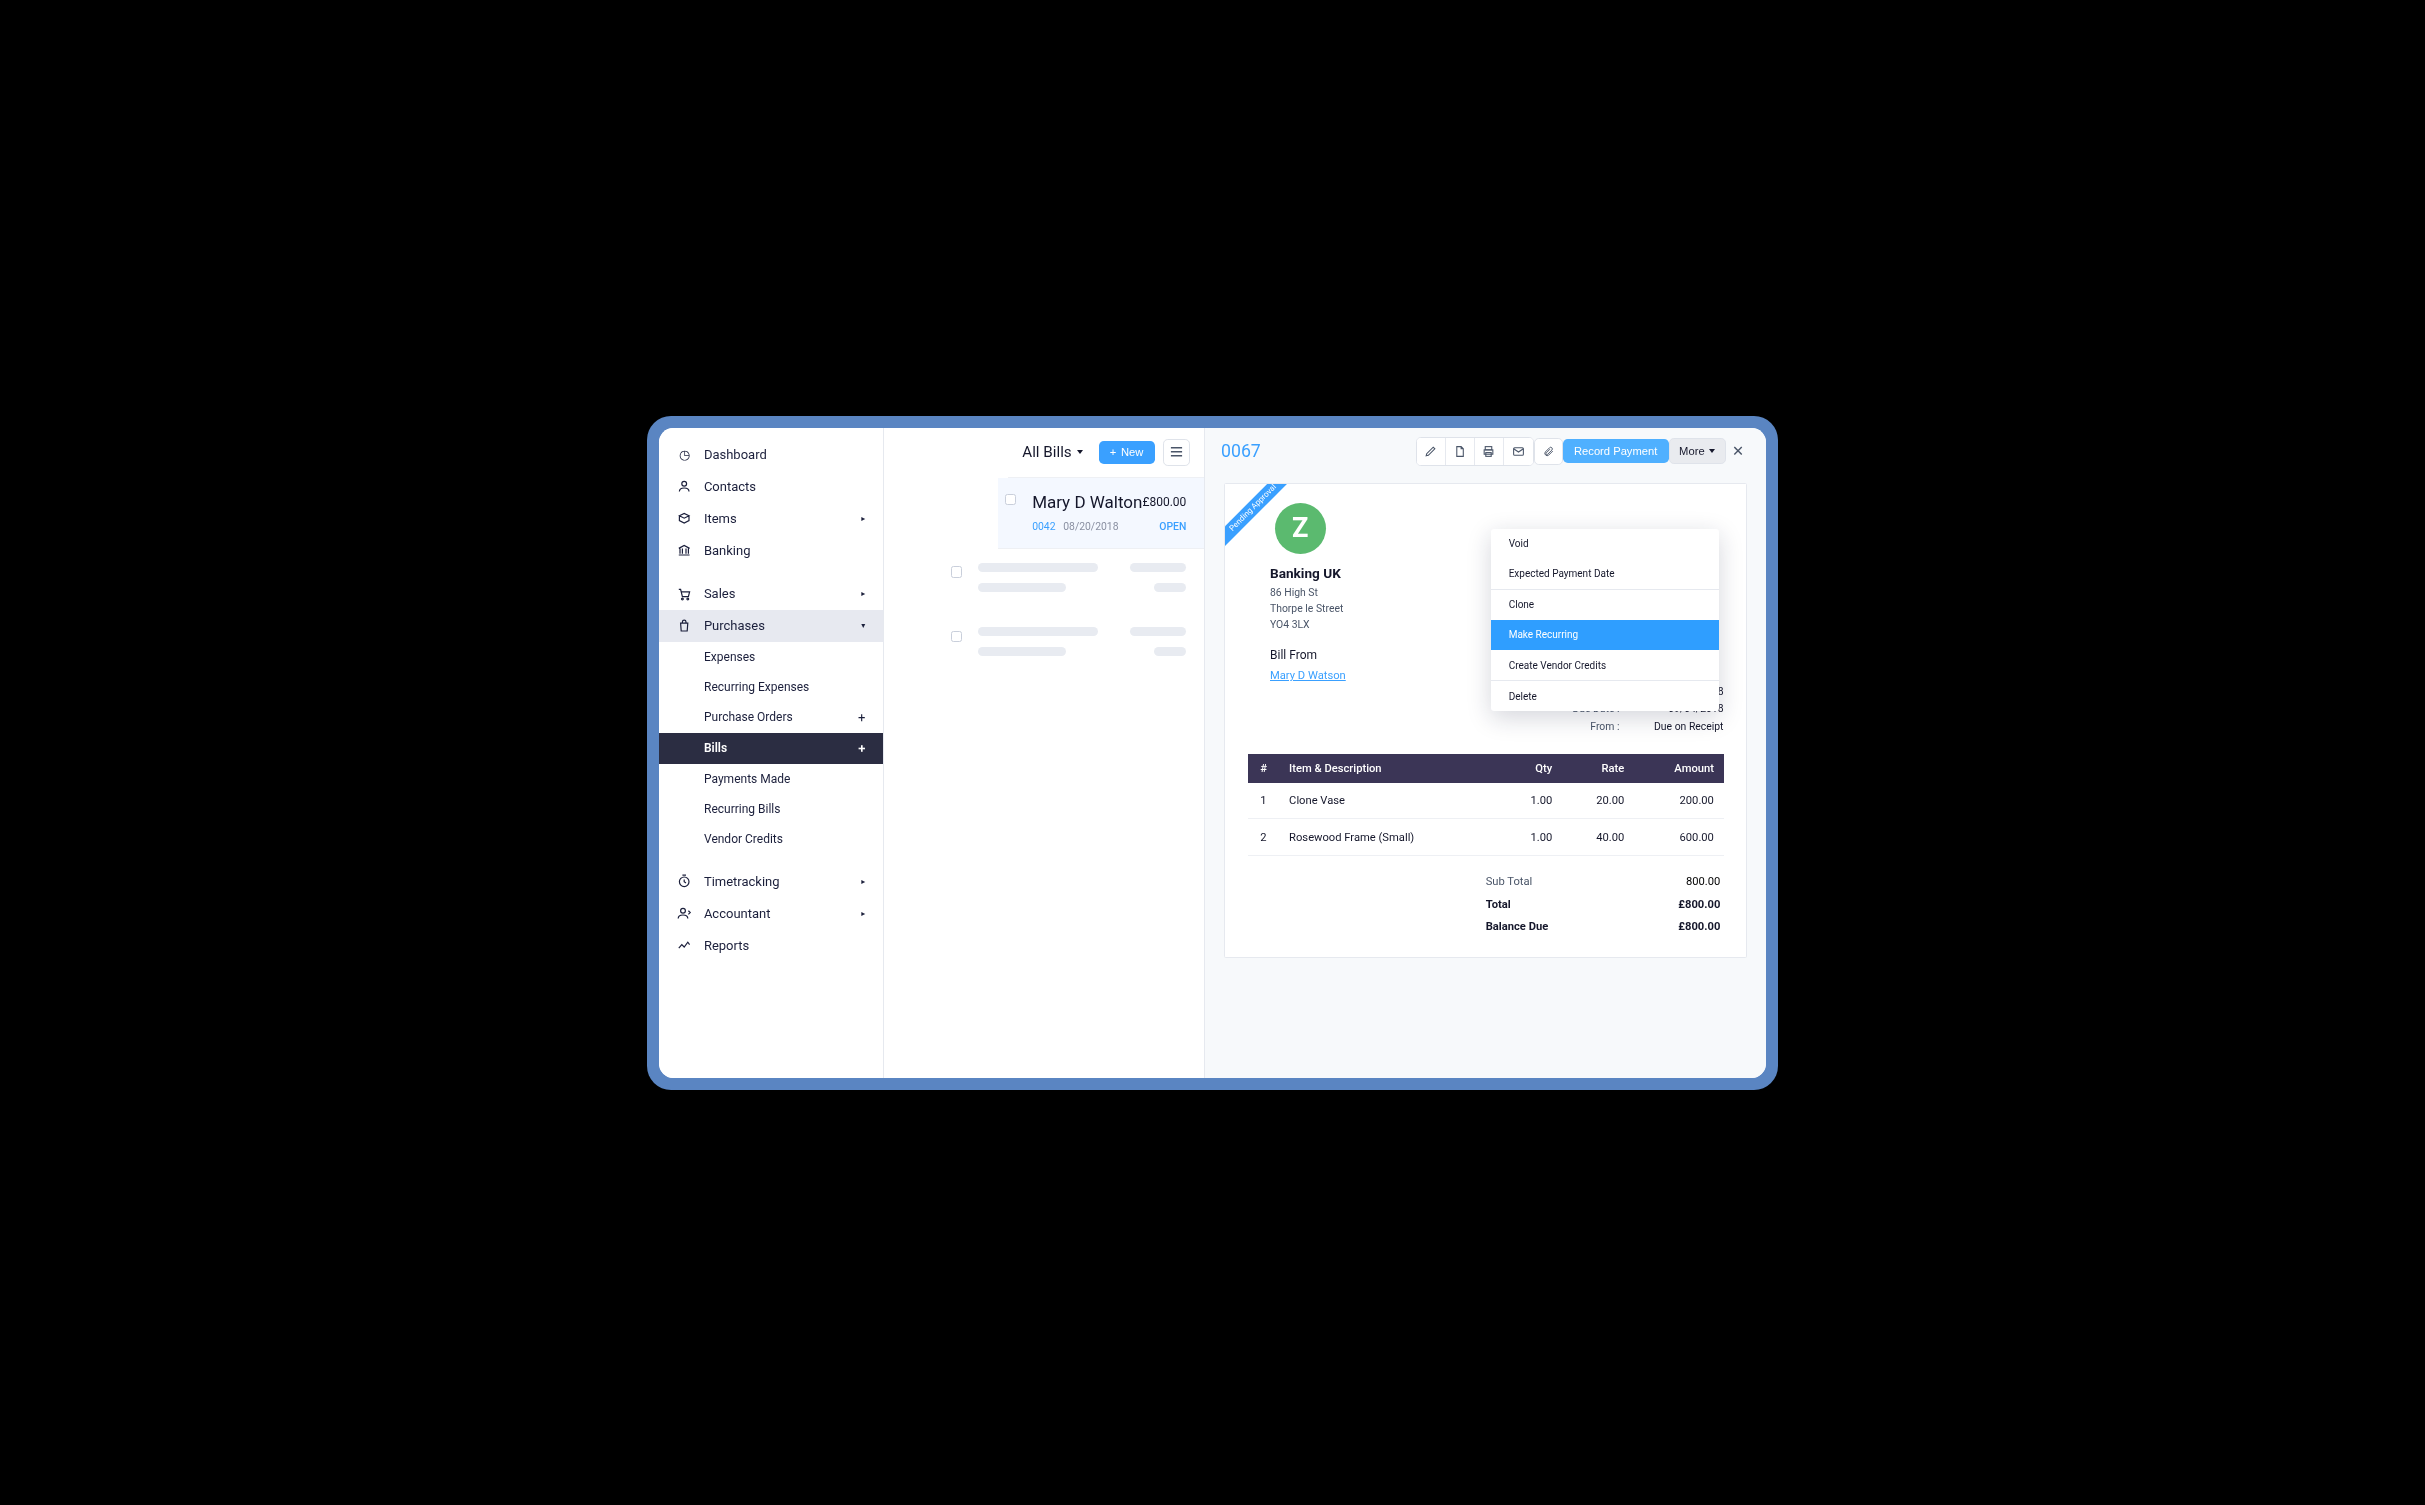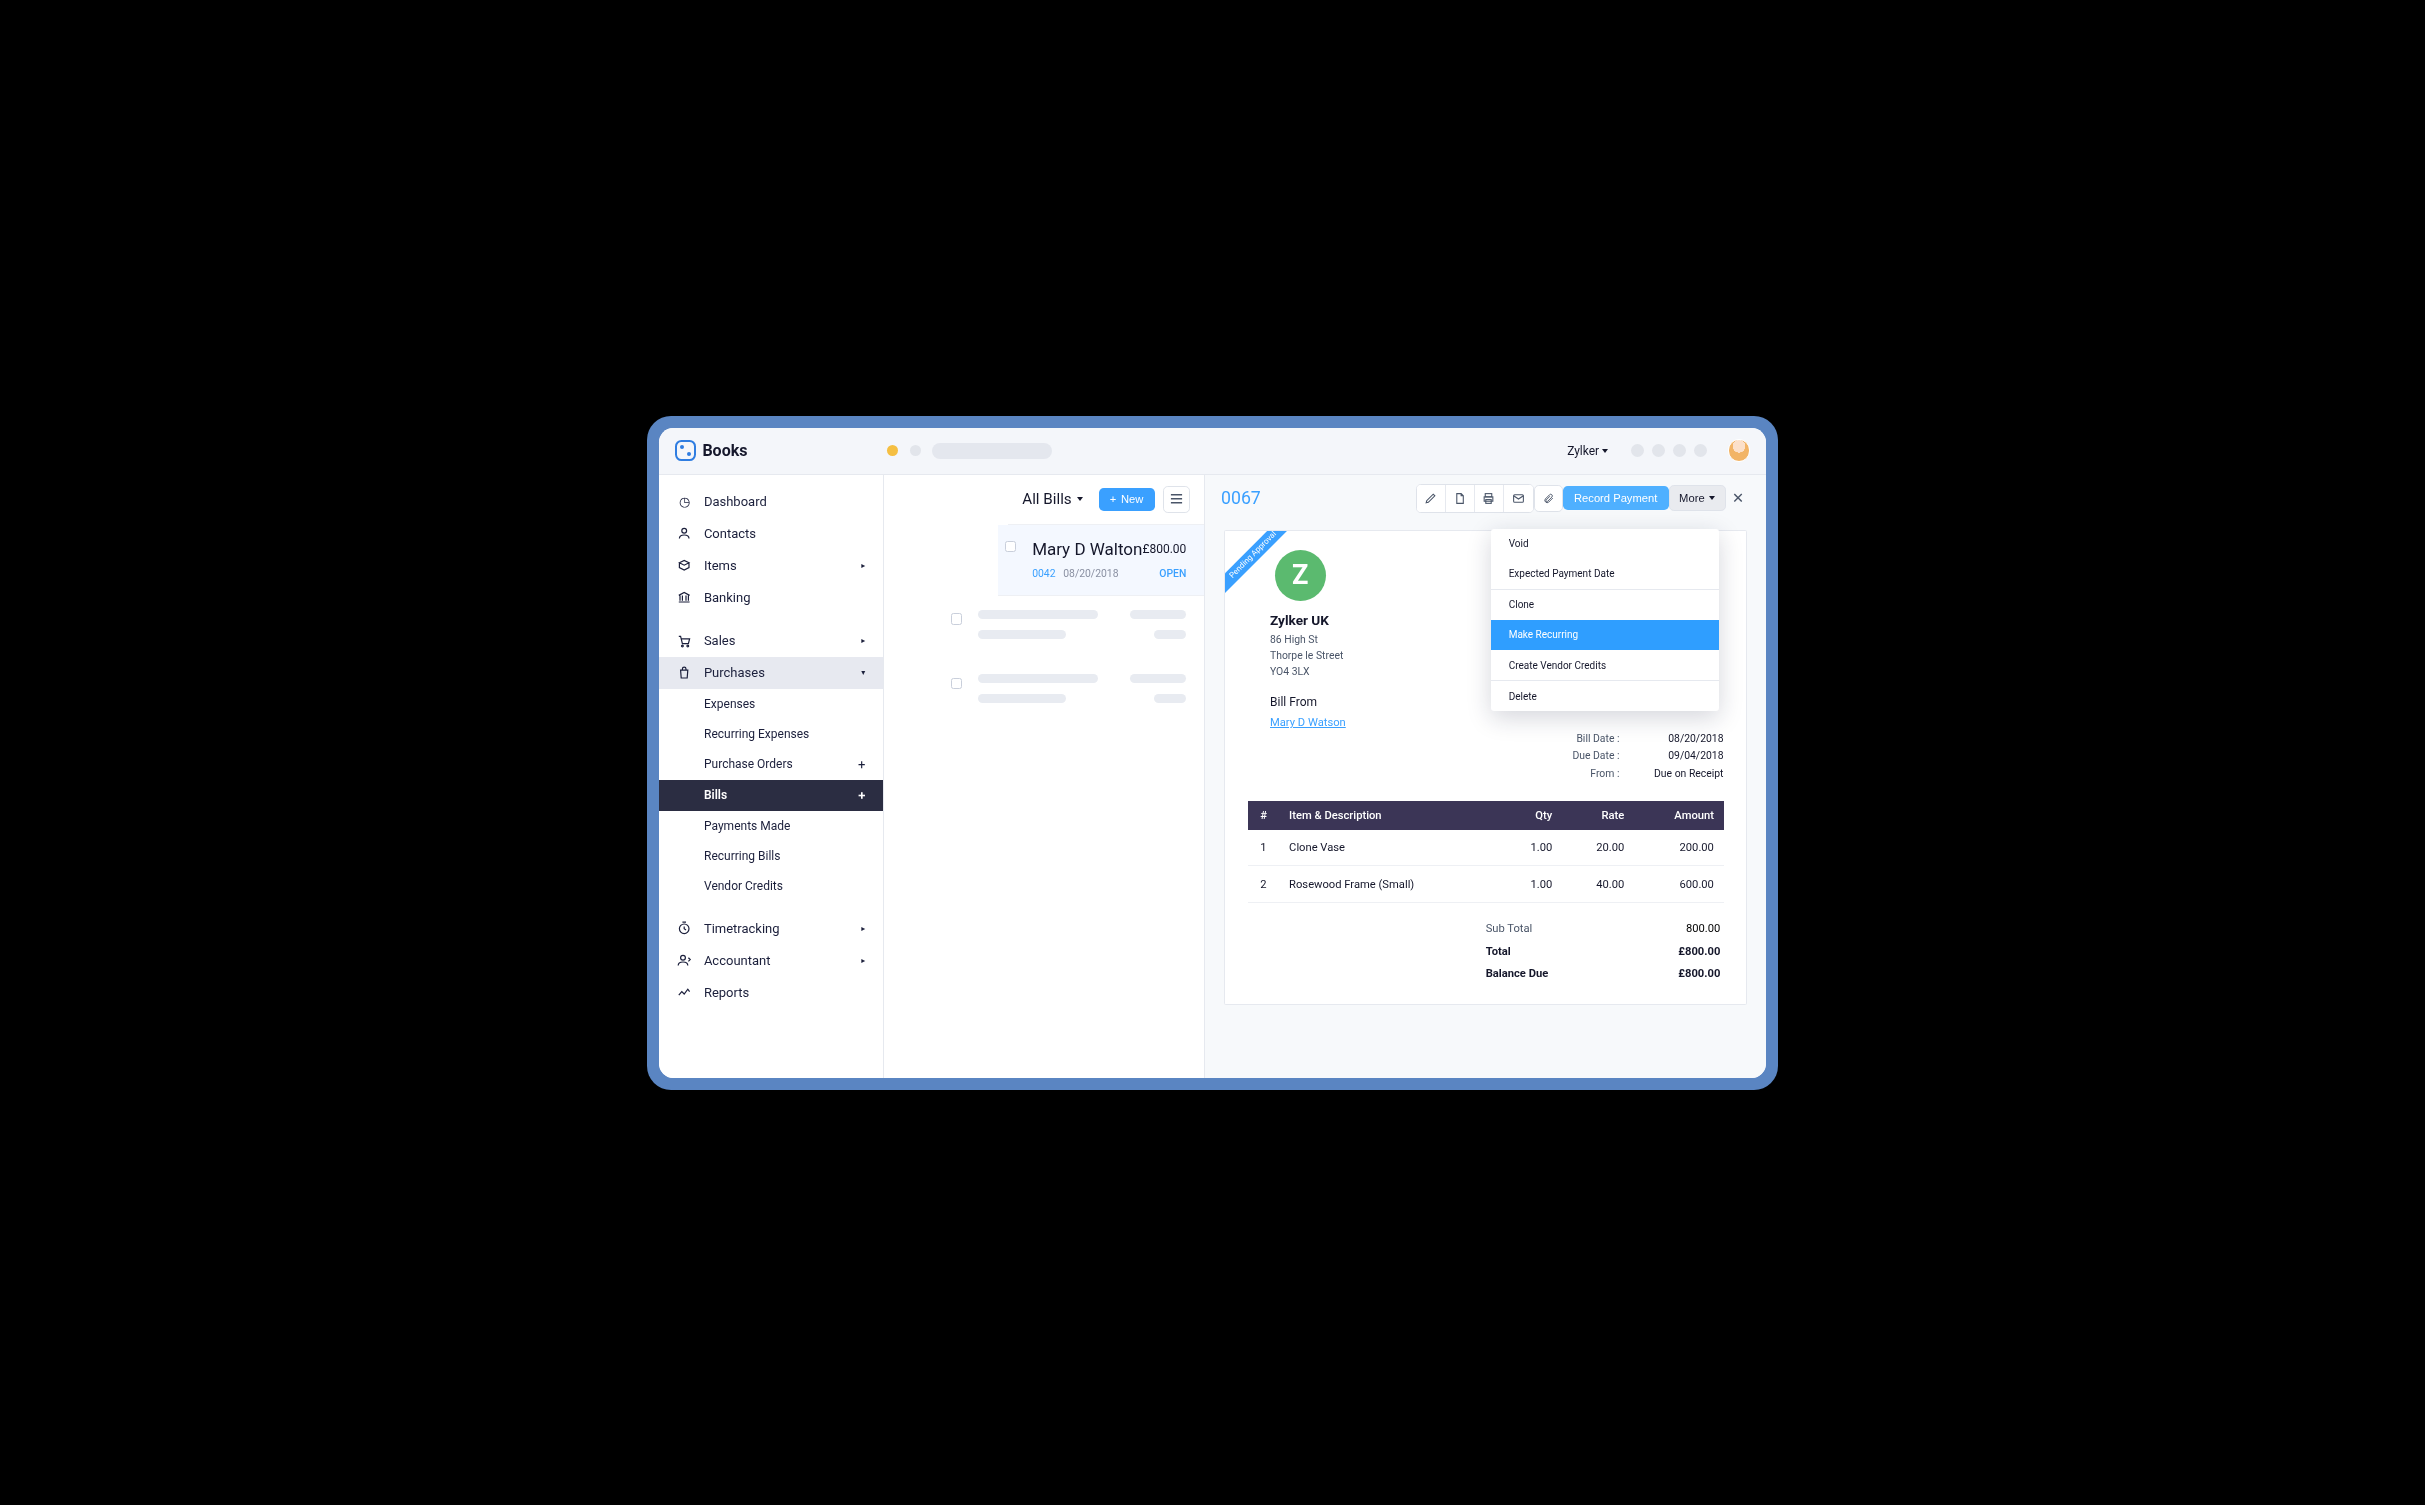--- a/index.html
+++ b/index.html
@@ -132,41 +132,20 @@
   .totals .trow .tl { color:#4a5568;}
   .totals .trow.bold { font-weight:700; color:#15172b;}
   svg { display:block; }
 </style>
 </head>
 <body>
 
 <div class="frame">
 <div class="window">
 
-  <div class="topbar">
-    <div class="logo">
-      <span class="logo-mark"></span>
-      <span>Books</span>
-    </div>
-    <span class="dot"></span>
-    <span class="dot gray"></span>
-    <span class="pill"></span>
-    <div class="tb-spacer"></div>
-    <div class="org-switch">
-      <span>Zylker</span>
-      <span class="caret-down"></span>
-    </div>
-    <div class="hdots">
-      <span class="hdot"></span>
-      <span class="hdot"></span>
-      <span class="hdot"></span>
-      <span class="hdot"></span>
-    </div>
-    <div class="avatar"></div>
-  </div>
 
   <div class="main">
 
     <div class="sidebar">
       <div class="nav-item">
         <span class="nav-icon">◷</span>
         <span>Dashboard</span>
       </div>
       <div class="nav-item">
         <span class="nav-icon">
@@ -376,21 +355,21 @@
       </div>
 
       <div class="bill-wrap">
         <div class="bill-card">
           <div class="ribbon">
                 <span>Pending Approval</span>
               </div>
 
           <div class="vendor-block">
             <div class="vz-circle">Z</div>
-            <div class="vendor-name">Zylker UK</div>
+            <div class="vendor-name">Banking UK</div>
             <div class="vendor-addr">
               <div>86 High St</div>
               <div>Thorpe le Street</div>
               <div>YO4 3LX</div>
             </div>
             <div class="billfrom">
               <div class="bf-label">Bill From</div>
               <a href="#" class="bf-link">Mary D Watson</a>
             </div>
           </div>

